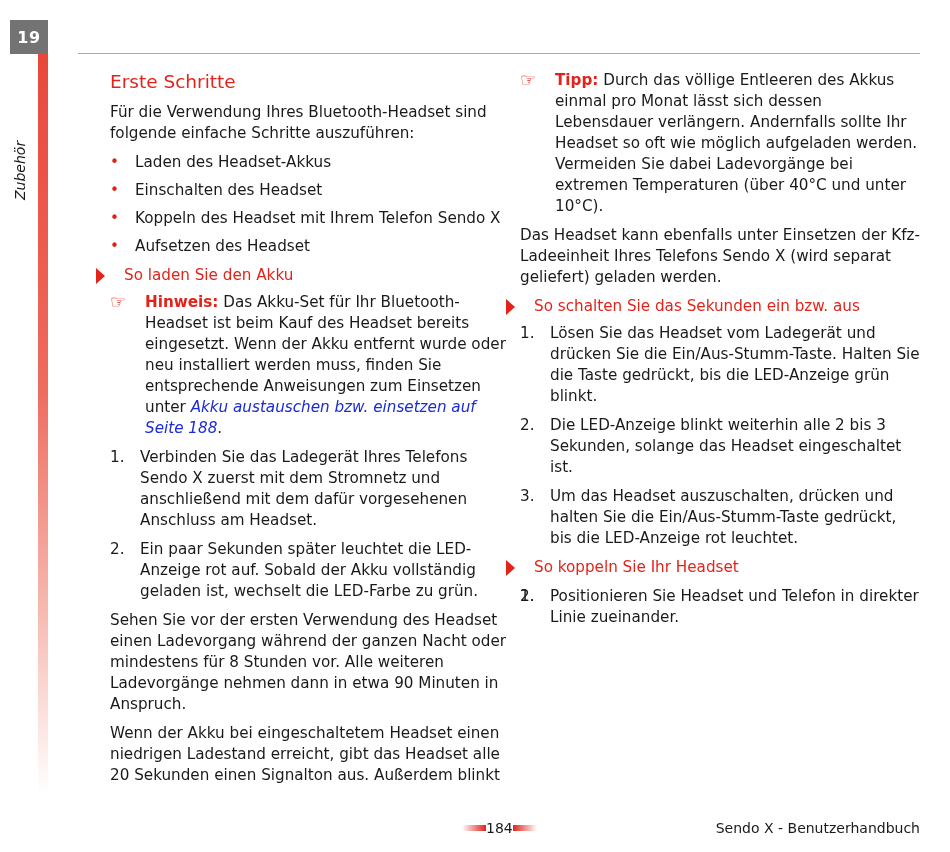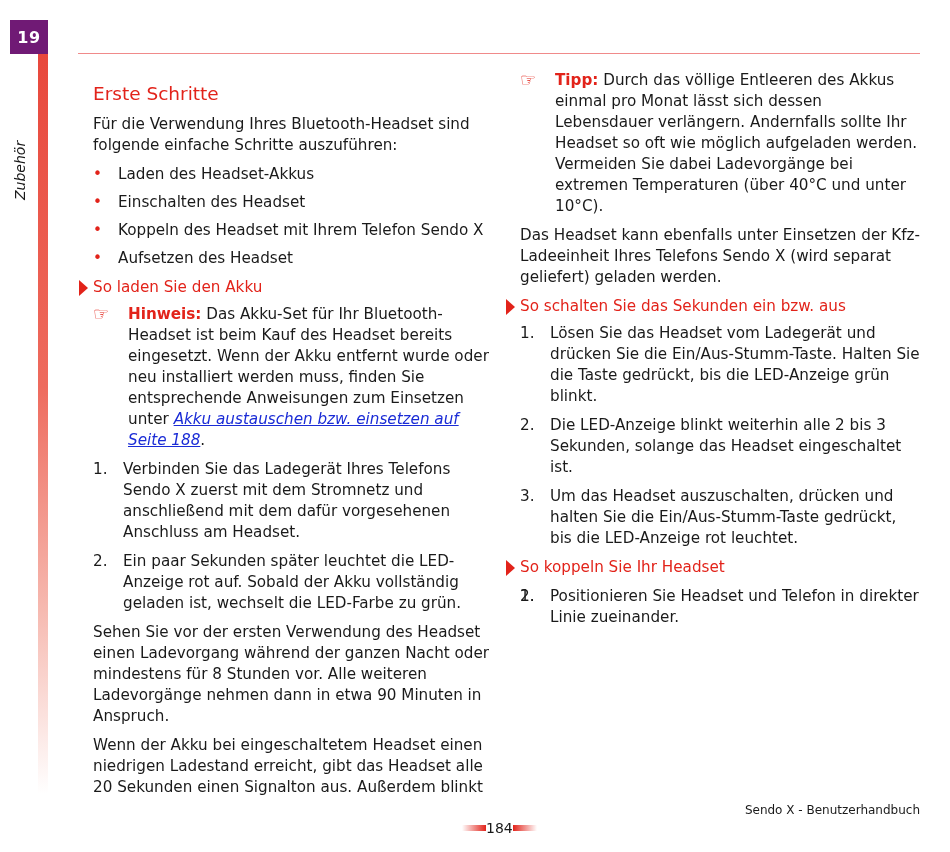--- a/index.html
+++ b/index.html
@@ -1,68 +1,68 @@
 <!DOCTYPE html>
 <html><head>
   <meta charset="utf-8">
   <style>
     * { box-sizing: border-box; margin: 0; padding: 0; }
     html, body { width: 950px; height: 852px; background: #ffffff; overflow: hidden; }
     body { position: relative; font-family: "DejaVu Sans", sans-serif; color: #1a1a1a; }
 
     .chapter-tab {
       position: absolute; left: 10px; top: 20px; width: 38px; height: 34px;
-      background: #701a75; color: #fff; font-weight: bold; font-size: 16px;
+      background: #737373; color: #fff; font-weight: bold; font-size: 16px;
       display: flex; align-items: center; justify-content: center; letter-spacing: 0.5px;
     }
     .chapter-bar {
       position: absolute; left: 38px; top: 54px; width: 10px; height: 740px;
       background: linear-gradient(to bottom, #e8483c 0%, #ee6b5e 45%, #f6b9b0 75%, #ffffff 100%);
     }
     .chapter-label {
       position: absolute; left: 12px; top: 140px; width: 24px;
       transform-origin: left top; transform: rotate(-90deg) translate(-60px, 0);
       font-style: italic; font-size: 14px; color: #1a1a1a; white-space: nowrap;
     }
     .top-rule {
       position: absolute; left: 78px; top: 53px; width: 842px; height: 1px; background: #f08a8a;
     }
 
     .col { position: absolute; top: 70px; font-size: 15.2px; line-height: 21px; }
-    .col-left { left: 93px; width: 402px; margin-top: 12px; }
+    .col-left { left: 110px; width: 402px; }
     .col-right { left: 520px; width: 402px; top: 70px; }
 
     .h-main { color: #e2231a; font-size: 18.5px; line-height: 24px; margin-bottom: 8px; }
     p.para { margin-bottom: 8px; }
     ul.bullets { list-style: none; margin: 4px 0 6px 0; }
     ul.bullets li { position: relative; padding-left: 25px; margin-bottom: 7px; }
     ul.bullets li .dot { position: absolute; left: 0; top: 0; color: #e2231a; }
 
-    .sub-h { position: relative; color: #e2231a; font-size: 15.2px; margin: 8px 0 6px -14px; padding-left: 14px; }
+    .sub-h { position: relative; color: #e2231a; font-size: 15.2px; margin: 8px 0 6px -14px; padding-left: 28px; }
     .sub-h .arrow {
       position: absolute; left: 0; top: 3px; width: 0; height: 0;
       border-top: 8px solid transparent; border-bottom: 8px solid transparent; border-left: 9px solid #e2231a;
     }
 
     .note { position: relative; padding-left: 35px; margin-bottom: 8px; }
     .note .hand { position: absolute; left: 0; top: 0; color: #e2231a; font-size: 18px; line-height: 20px; }
     .note .label { color: #e2231a; font-weight: bold; }
-    .link { color: #1a2bd6; font-style: italic; text-decoration: underline; }
+    .link { color: #1a2bd6; font-style: italic; }
 
     ol.steps { list-style: none; margin-bottom: 6px; }
     ol.steps li { position: relative; padding-left: 30px; margin-bottom: 8px; }
     ol.steps li .num { position: absolute; left: 0; top: 0; }
 
     .col-left .note { margin-left: 0; }
     .footer-page {
       position: absolute; top: 820px; left: 462px; font-size: 14px; display: flex; align-items: center;
     }
     .footer-page .dash-l { width: 24px; height: 6px; background: linear-gradient(to right, rgba(232,35,26,0), #e2231a); }
     .footer-page .dash-r { width: 24px; height: 6px; background: linear-gradient(to left, rgba(232,35,26,0), #e2231a); }
-    .footer-title { position: absolute; top: 803px; right: 30px; font-size: 12px; }
+    .footer-title { position: absolute; top: 820px; right: 30px; font-size: 14px; }
   </style>
 </head>
 <body>
 
 <div class="chapter-tab">
   <span>19</span>
 </div>
 <div class="chapter-bar"></div>
 <div class="chapter-label">Zubehör</div>
 <div class="top-rule"></div>

